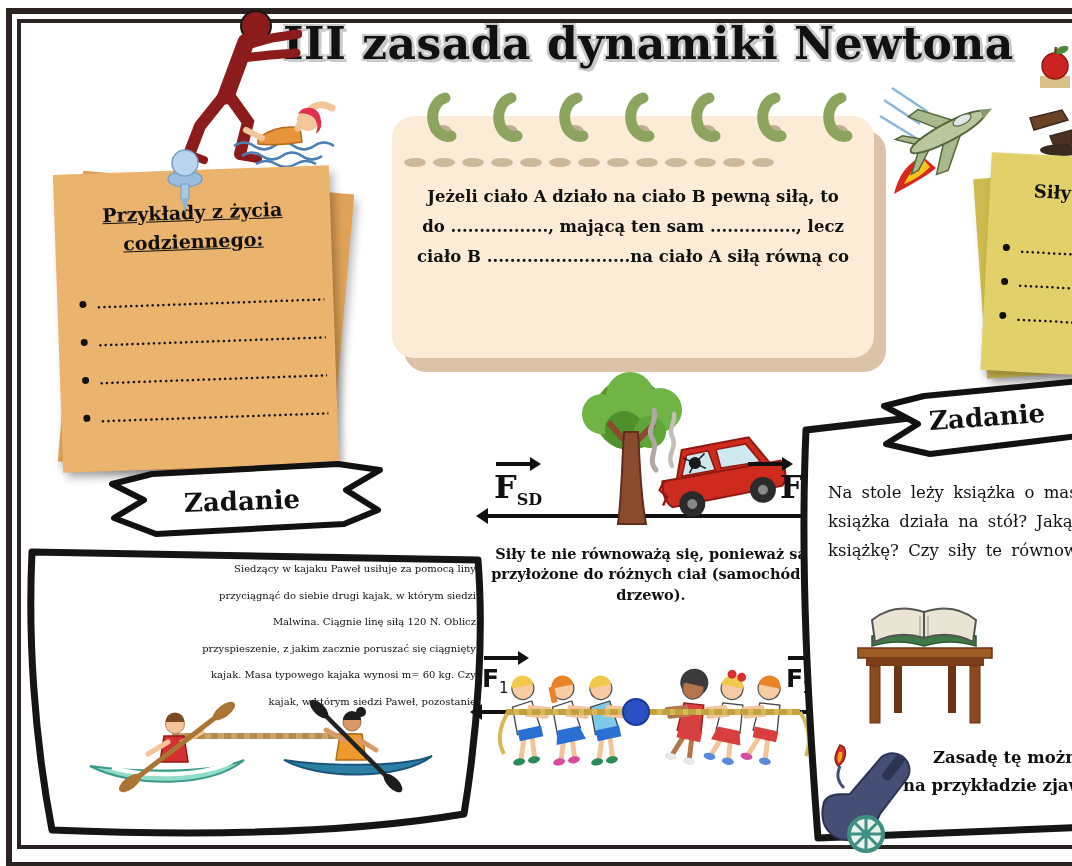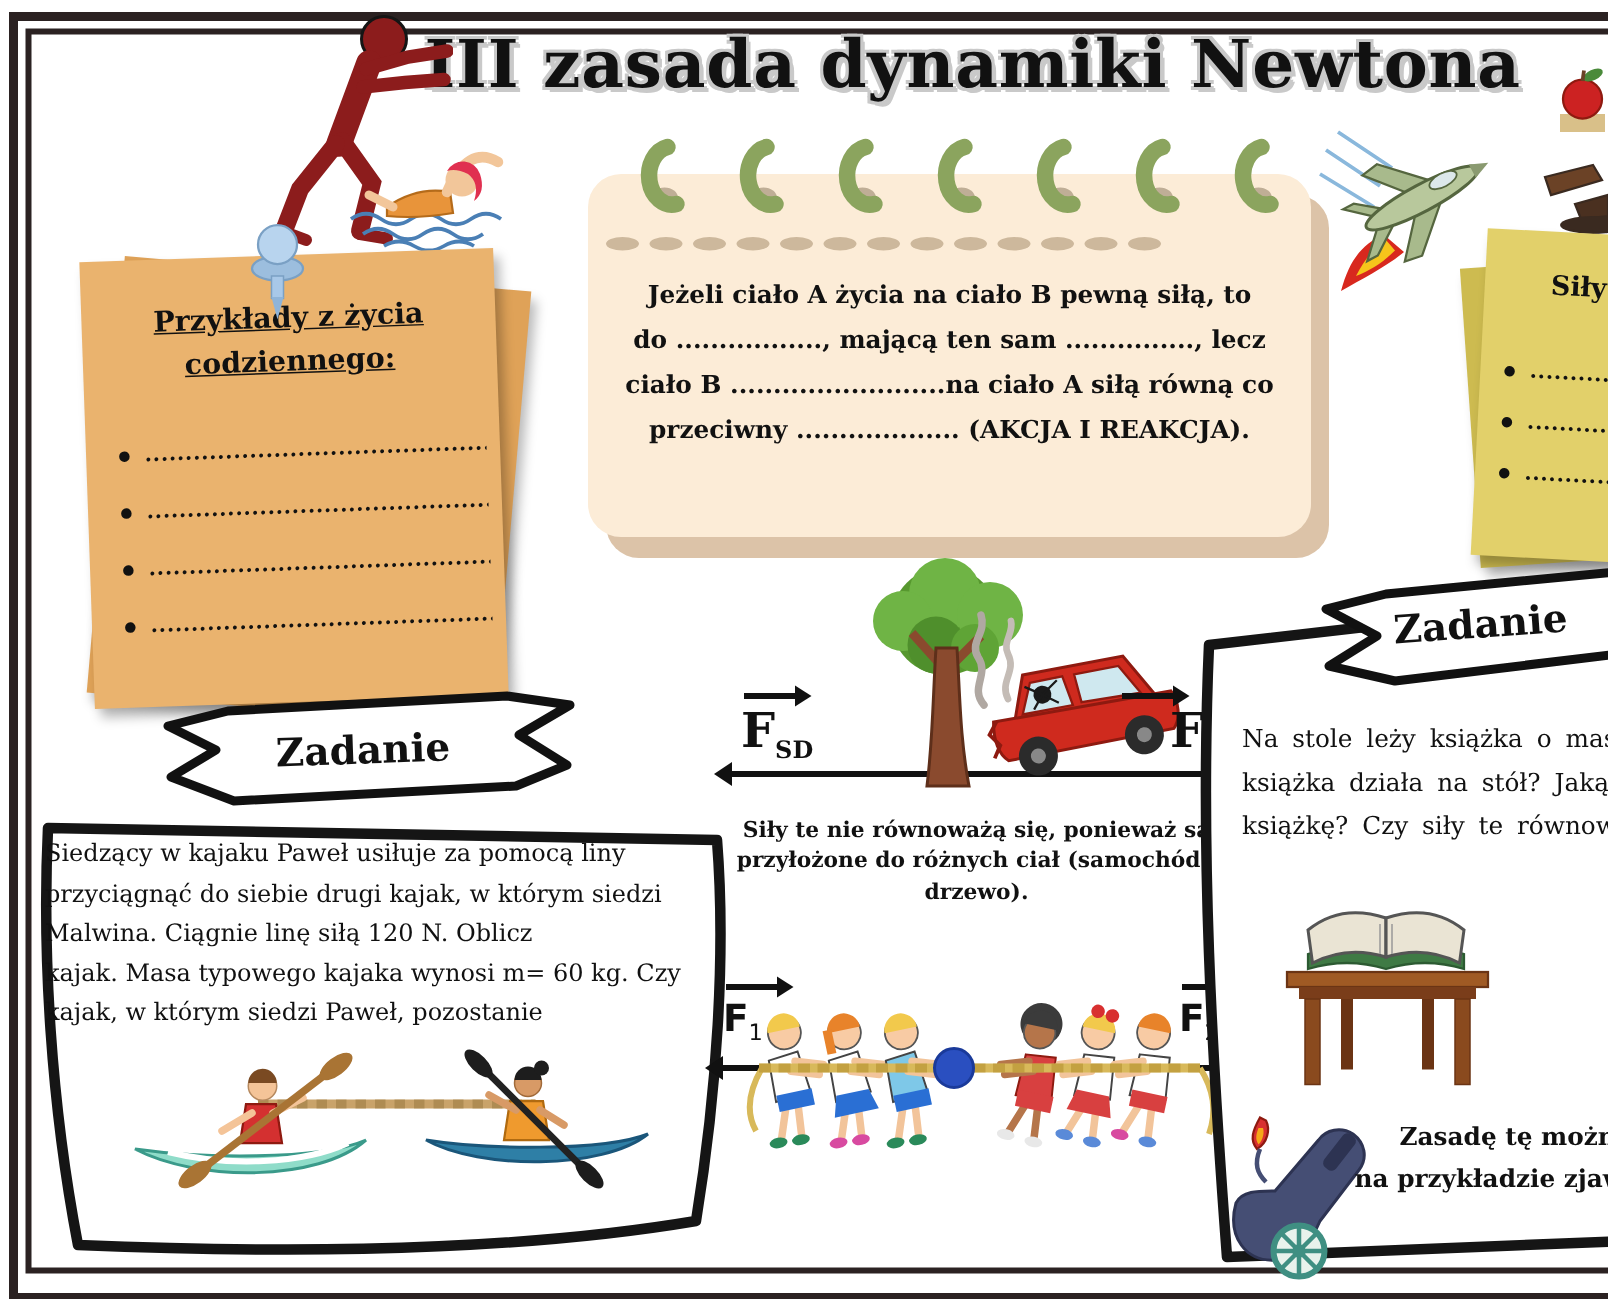--- a/index.html
+++ b/index.html
@@ -34,21 +34,21 @@
 
   
   .law-note{left:392px;top:116px;width:482px;height:242px;background:#fcecd7;border-radius:22px;
             box-shadow:12px 14px 0 #dcc3a8;}
   .dash-row{position:absolute;left:404px;top:158px;width:462px;display:flex;}
   .dash{width:22px;height:9px;border-radius:50%;background:#cdb89c;margin:0 7px 0 0;flex:0 0 auto;}
   .law-lines{left:398px;top:182px;width:470px;text-align:center;font-weight:bold;font-size:16.5px;line-height:30px;}
 
   
   .banner-text{position:absolute;width:100%;text-align:center;font-size:26px;font-weight:bold;}
-  .task-lines{text-align:left;font-size:16px;line-height:26.5px;}
+  .task-lines{text-align:right;font-size:10px;line-height:26.5px;}
   .task-right-line{white-space:nowrap;font-size:16.5px;line-height:29px;word-spacing:4px;}
 
   
   .vec{position:absolute;width:36px;height:3.5px;background:#111;}
   .vec::after{content:"";position:absolute;right:-9px;top:-5.5px;border-left:11px solid #111;
               border-top:7px solid transparent;border-bottom:7px solid transparent;}
   .dbl-line{position:absolute;height:4px;background:#111;}
   .dbl-line::before{content:"";position:absolute;left:-10px;top:-6px;border-right:12px solid #111;
                     border-top:8px solid transparent;border-bottom:8px solid transparent;}
   .dbl-line::after{content:"";position:absolute;right:-10px;top:-6px;border-left:12px solid #111;
@@ -149,24 +149,23 @@
       <span class="dash"></span>
       <span class="dash"></span>
       <span class="dash"></span>
     <span class="dash"></span>
       <span class="dash"></span>
       <span class="dash"></span>
       <span class="dash"></span>
     <span class="dash"></span>
   </div>
   <div class="abs law-lines">
-    <div class="nw">Jeżeli ciało A życia na ciało B pewną siłą, to</div>
+    <div class="nw">Jeżeli ciało A działo na ciało B pewną siłą, to</div>
     <div class="nw">do ................., mającą ten sam ..............., lecz</div>
     <div class="nw">ciało B .........................na ciało A siłą równą co</div>
-    <div class="nw">przeciwny ................... (AKCJA I REAKCJA).</div>
   </div>
 
   <svg class="abs" style="left:878px;top:72px;" width="118" height="125" viewBox="0 0 118 125">
     <path d="M6,28 L42,52 M2,44 L38,66 M14,16 L50,40" stroke="#8ab8dc" stroke-width="2.5"></path>
     <path d="M16,122 C22,100 30,92 44,84 L58,96 C46,106 30,114 16,122 Z" fill="#d8281e"></path>
     <path d="M26,112 C32,100 38,94 46,88 L52,95 C44,103 36,108 26,112 Z" fill="#f6c51b"></path>
     <g transform="rotate(-28 70 60)">
       <path d="M66,56 L42,28 L54,26 L80,52 Z" fill="#a8ba8c" stroke="#55663f" stroke-width="1.5"></path>
       <path d="M64,64 L40,92 L52,94 L80,68 Z" fill="#a8ba8c" stroke="#55663f" stroke-width="1.5"></path>
       <path d="M36,56 L20,42 L28,42 L46,56 Z" fill="#a8ba8c" stroke="#55663f" stroke-width="1.5"></path>
@@ -248,20 +247,21 @@
     <path d="M20,56 L466,64 C472,140 466,232 452,318 C310,342 140,338 40,334 C22,240 16,140 20,56 Z" fill="#ffffff" stroke="#151515" stroke-width="7" stroke-linejoin="round"></path>
   </svg>
   <svg class="abs" style="left:86px;top:450px;" width="312" height="102" viewBox="0 0 312 102">
     <path d="M66,24 L252,14 L294,20 L260,40 L292,60 L258,74 L70,84 L28,68 L58,50 L26,34 Z" fill="#ffffff" stroke="#111" stroke-width="6" stroke-linejoin="round"></path>
   </svg>
   <div class="abs banner-text" style="left:86px;top:486px;width:312px;transform:rotate(-2deg);">Zadanie</div>
   <div class="abs task-lines" style="left:30px;top:556px;width:446px;">
     <div class="nw">Siedzący w kajaku Paweł usiłuje za pomocą liny</div>
     <div class="nw">przyciągnąć do siebie drugi kajak, w którym siedzi</div>
     <div class="nw">Malwina. Ciągnie linę siłą 120 N. Oblicz</div>
+    <div class="nw">przyspieszenie, z jakim zacznie poruszać się ciągnięty</div>
     <div class="nw">kajak. Masa typowego kajaka wynosi m= 60 kg. Czy</div>
     <div class="nw">kajak, w którym siedzi Paweł, pozostanie</div>
   </div>
 
   <svg class="abs" style="left:72px;top:696px;" width="375" height="110" viewBox="0 0 375 110">
     <path d="M100,40 L285,40" stroke="#c9a36a" stroke-width="6"></path>
     <path d="M100,40 L285,40" stroke="#9a7a42" stroke-width="6" stroke-dasharray="7 6" opacity=".55"></path>
     <path d="M18,70 C60,92 140,92 172,64 C140,78 60,76 18,70 Z" fill="#8fdcc9" stroke="#3a9a8a" stroke-width="2"></path>
     <path d="M40,72 C80,82 130,80 160,66" stroke="#ffffff" stroke-width="4" fill="none"></path>
     <path d="M92,40 L112,40 L116,66 L88,66 Z" fill="#d43030" stroke="#8e1a10" stroke-width="1.5"></path>

